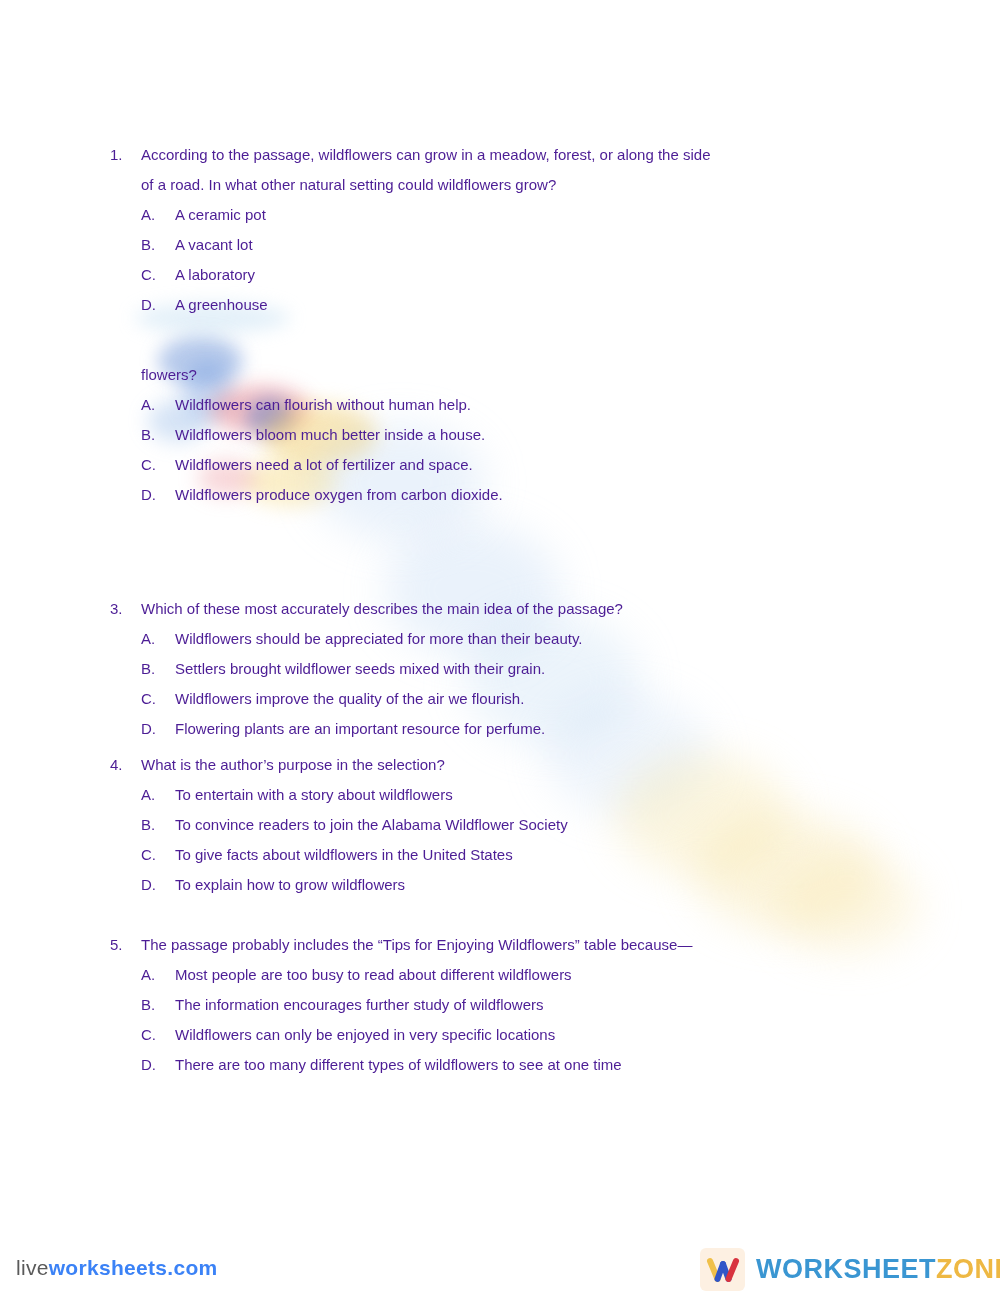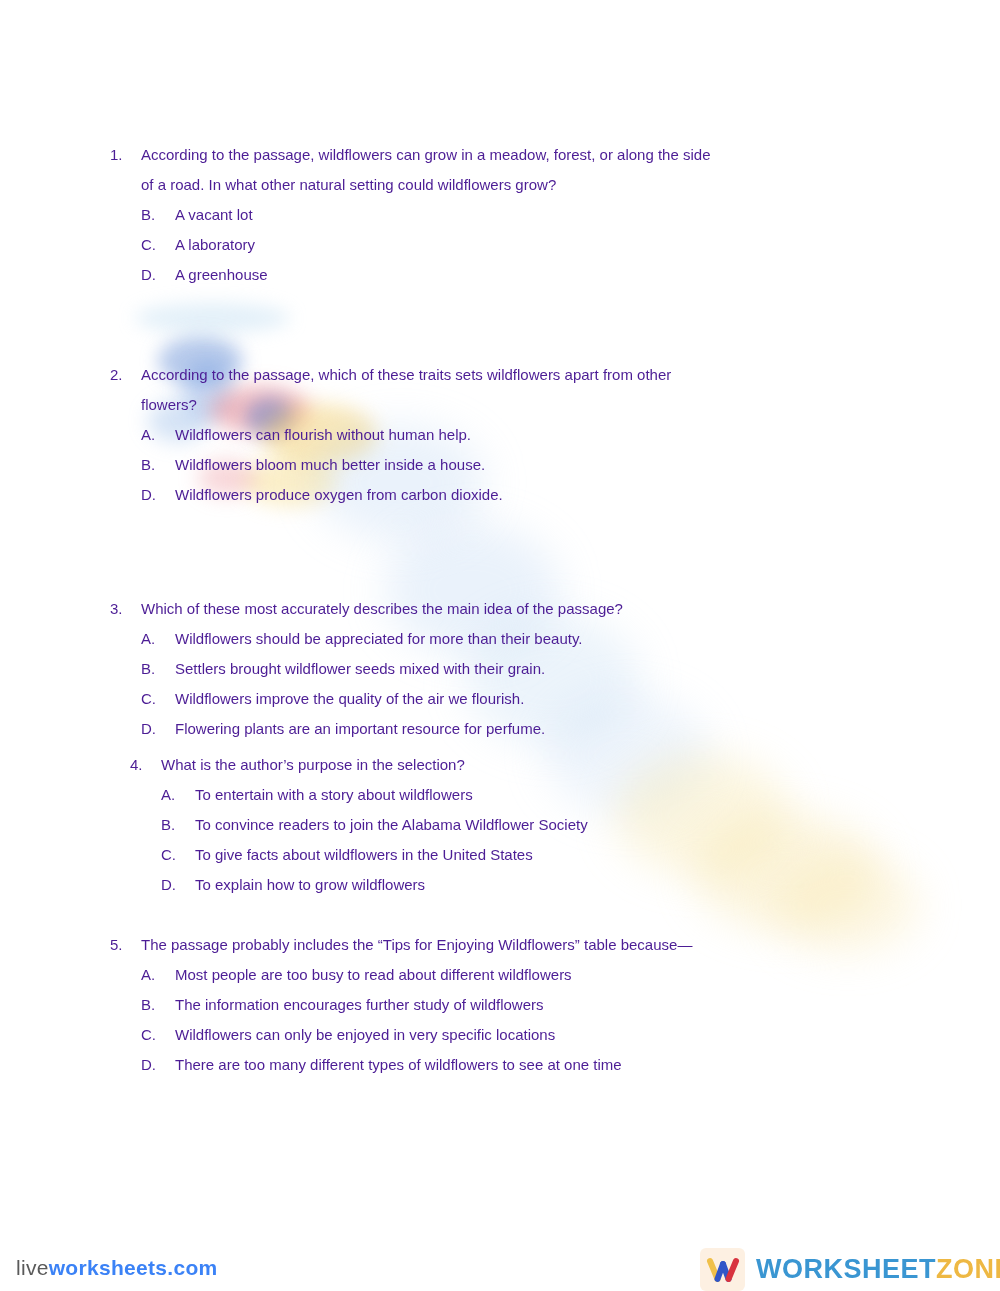--- a/index.html
+++ b/index.html
@@ -23,21 +23,21 @@
   .b11 { left:385px; top:525px; width:175px; height:130px; background:rgba(178,208,240,0.28); filter:blur(20px); }
   .b12 { left:465px; top:615px; width:175px; height:130px; background:rgba(183,211,241,0.26); filter:blur(20px); }
   .b13 { left:545px; top:695px; width:165px; height:120px; background:rgba(188,214,242,0.24); filter:blur(20px); }
   .b14 { left:615px; top:755px; width:175px; height:120px; background:rgba(246,226,160,0.32); filter:blur(20px); }
   .b15 { left:695px; top:815px; width:185px; height:115px; background:rgba(246,226,160,0.35); filter:blur(20px); }
   .b16 { left:775px; top:858px; width:145px; height:95px;  background:rgba(248,231,172,0.32); filter:blur(20px); }
 
   
   .content { position:relative; z-index:1; }
   .question { position:absolute; left:110px; width:860px; font-size:15px; line-height:30px; color:#4c1d95; }
-  #q1 { top:140px; } #q2 { top:360px; } #q3 { top:594px; } #q4 { top:750px;margin-left:20px; } #q5 { top:930px; }
+  #q1 { top:140px; } #q2 { top:360px; } #q3 { top:594px; } #q4 { top:750px; } #q5 { top:930px; }
   .q-num { display:inline-block; width:31px; }
   .q-line2 { padding-left:31px; }
   .option { padding-left:31px; }
   .opt-letter { display:inline-block; width:34px; }
 
   
   .lw-brand { position:absolute; left:16px; top:1256px; z-index:1; font-size:21px; letter-spacing:0.3px; color:#5a5a5a; }
   .lw-brand .bold { color:#3b82f6; font-weight:700; }
   .wz-brand { position:absolute; left:700px; top:1248px; z-index:1; display:flex; align-items:center; }
   .wz-logo { width:45px; height:43px; background:#fdf0e2; border-radius:6px; display:flex; align-items:center; justify-content:center; }
@@ -67,30 +67,31 @@
     <div class="blob b14"></div>
     <div class="blob b15"></div>
     <div class="blob b16"></div>
   </div>
 
   <div class="content">
 
     <div class="question" id="q1">
       <div><span class="q-num">1.</span><span>According to the passage, wildflowers can grow in a meadow, forest, or along the side</span></div>
       <div class="q-line2">of a road. In what other natural setting could wildflowers grow?</div>
+      <div class="option"><span class="opt-letter">A.</span><span>A ceramic pot</span></div>
       <div class="option"><span class="opt-letter">B.</span><span>A vacant lot</span></div>
       <div class="option"><span class="opt-letter">C.</span><span>A laboratory</span></div>
       <div class="option"><span class="opt-letter">D.</span><span>A greenhouse</span></div>
     </div>
 
     <div class="question" id="q2">
-      <div><span class="q-num">2.</span><span>According to the passage, which of these traits sets wildflowers apart from other</span></div>
       <div class="q-line2">flowers?</div>
       <div class="option"><span class="opt-letter">A.</span><span>Wildflowers can flourish without human help.</span></div>
       <div class="option"><span class="opt-letter">B.</span><span>Wildflowers bloom much better inside a house.</span></div>
+      <div class="option"><span class="opt-letter">C.</span><span>Wildflowers need a lot of fertilizer and space.</span></div>
       <div class="option"><span class="opt-letter">D.</span><span>Wildflowers produce oxygen from carbon dioxide.</span></div>
     </div>
 
     <div class="question" id="q3">
       <div><span class="q-num">3.</span><span>Which of these most accurately describes the main idea of the passage?</span></div>
       <div class="option"><span class="opt-letter">A.</span><span>Wildflowers should be appreciated for more than their beauty.</span></div>
       <div class="option"><span class="opt-letter">B.</span><span>Settlers brought wildflower seeds mixed with their grain.</span></div>
       <div class="option"><span class="opt-letter">C.</span><span>Wildflowers improve the quality of the air we flourish.</span></div>
       <div class="option"><span class="opt-letter">D.</span><span>Flowering plants are an important resource for perfume.</span></div>
     </div>

